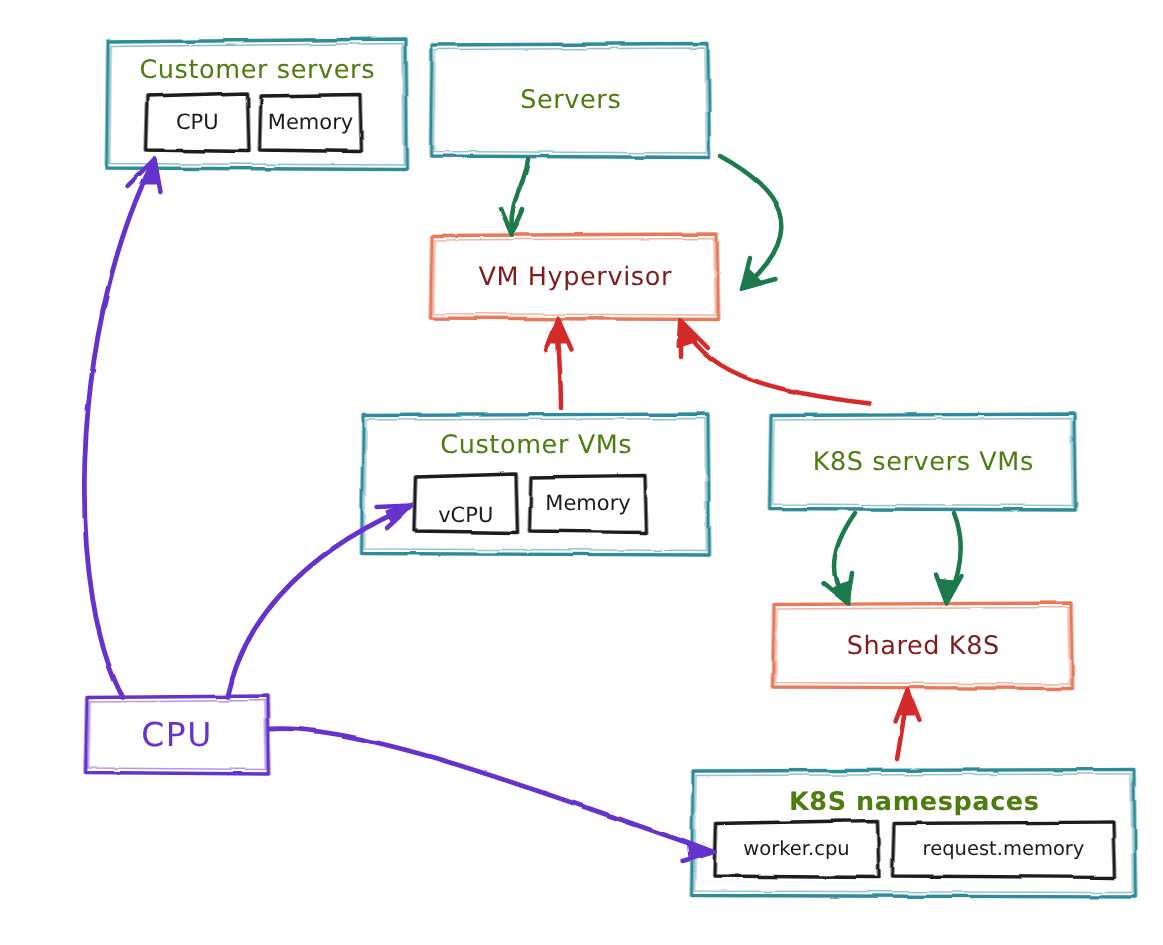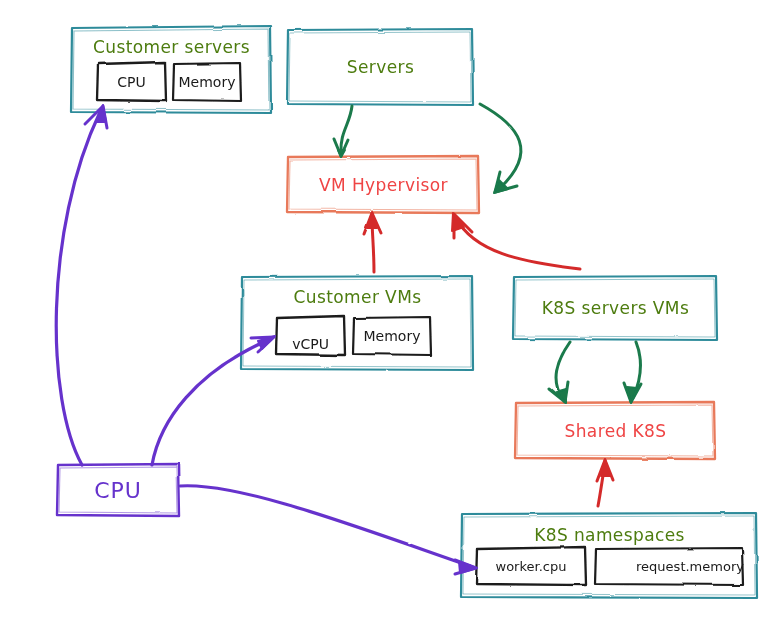--- a/index.html
+++ b/index.html
@@ -8,21 +8,21 @@
   #canvas{position:absolute;inset:0;width:775px;height:630px;}
   .node-label{
     position:absolute;
     display:flex;align-items:center;justify-content:center;
     text-align:center;
     pointer-events:none;
     white-space:nowrap;
     font-family:"DejaVu Sans",sans-serif;
   }
   .teal-title{color:#4d7c0f;font-size:17px;letter-spacing:.4px;}
-  .orange-title{color:#ef4444;font-size:17px;letter-spacing:.4px;text-align:right;}
+  .orange-title{color:#7f1d1d;font-size:17px;letter-spacing:.4px;text-align:right;}
   .purple-title{color:#6633CC;font-size:22px;letter-spacing:1px;}
   .black-label{color:#1a1a1a;font-size:14px;}
   .black-label.small{font-size:13px;}
 </style>
 </head>
 <body>
 
 <svg id="canvas" viewBox="0 0 775 630">
   <defs>
     <filter id="rough" x="-20%" y="-20%" width="140%" height="140%">
@@ -171,17 +171,17 @@
 <div class="node-label orange-title" style="left:288px;top:170px;width:191px;height:30px;">VM Hypervisor</div>
 
 <div class="node-label teal-title" style="left:242px;top:283px;width:231px;height:28px;">Customer VMs</div>
 <div class="node-label black-label" style="left:276px;top:316px;width:69px;height:55px;">vCPU</div>
 <div class="node-label black-label" style="left:353px;top:317px;width:78px;height:38px;">Memory</div>
 
 <div class="node-label teal-title" style="left:514px;top:293px;width:203px;height:30px;">K8S servers VMs</div>
 
 <div class="node-label orange-title" style="left:516px;top:416px;width:199px;height:30px;">Shared K8S</div>
 
-<div class="node-label teal-title" style="left:462px;top:521px;width:295px;height:28px;">K8S namespaces</div>
+<div class="node-label teal-title" style="left:462px;top:521px;width:295px;height:28px;font-weight:bold;">K8S namespaces</div>
 <div class="node-label black-label small" style="left:476px;top:547px;width:110px;height:38px;">worker.cpu</div>
-<div class="node-label black-label small" style="left:595px;top:548px;width:148px;height:37px;padding-left:21px;">request.memory</div>
+<div class="node-label black-label small" style="left:595px;top:548px;width:148px;height:37px;">request.memory</div>
 
 <div class="node-label purple-title" style="left:57px;top:464px;width:122px;height:52px;">CPU</div>
 
 </body></html>

